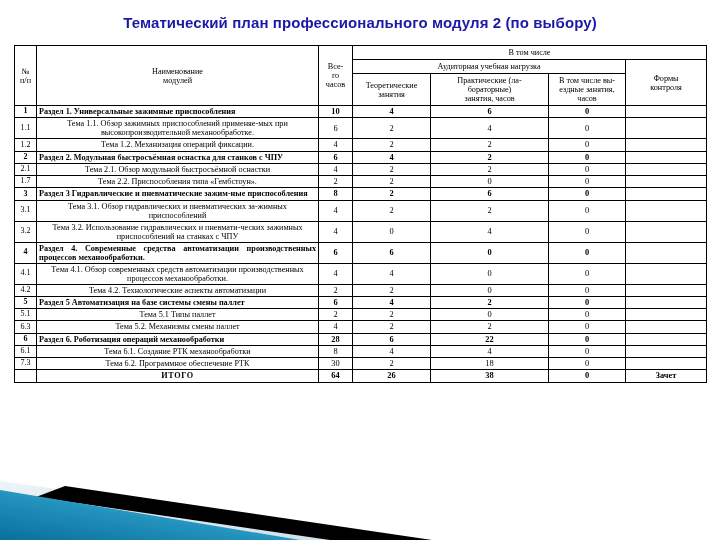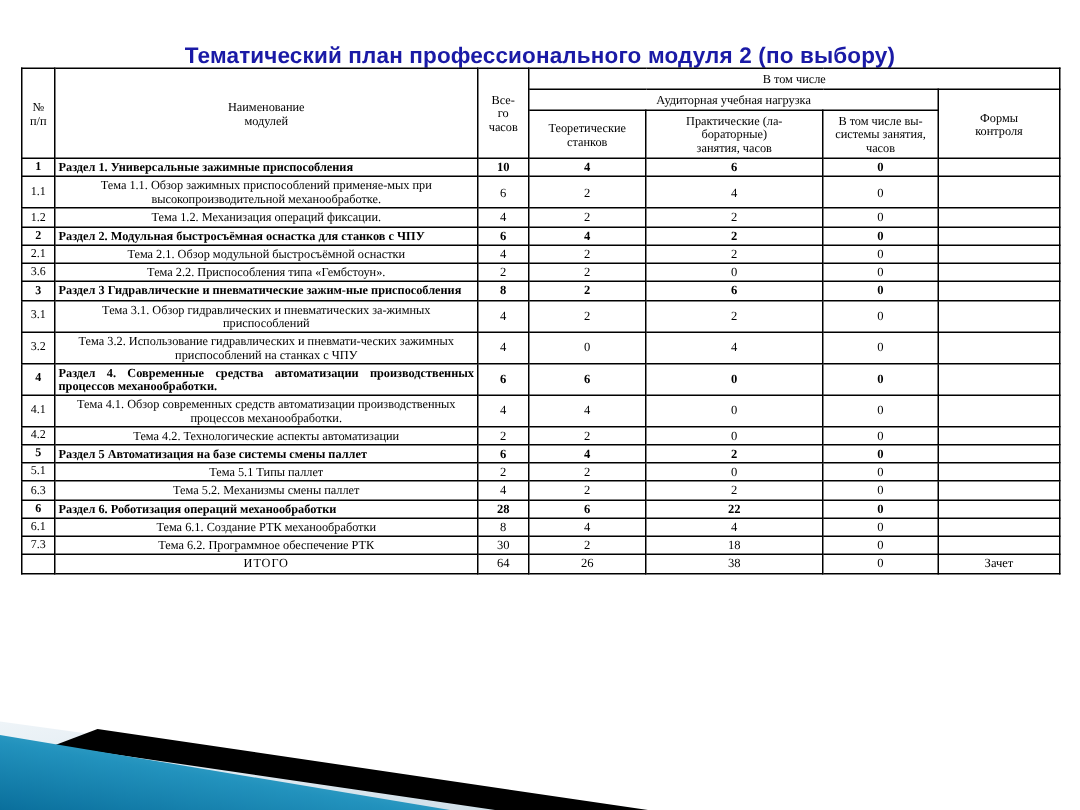--- a/index.html
+++ b/index.html
@@ -8,21 +8,21 @@
     background:#ffffff;
     font-family:"Liberation Serif", serif;
     overflow:hidden;
     position:relative;
   }
   .slide{position:absolute;inset:0;overflow:hidden;}
 
   
   .slide-title{
     position:absolute;
-    top:29px;left:0;right:0;
+    top:14px;left:0;right:0;
     text-align:center;
     font-family:"Liberation Sans", sans-serif;
     font-weight:bold;
     font-size:15px;
     color:#1a1aa6;
     letter-spacing:.1px;
     white-space:nowrap;
   }
 
   
@@ -58,21 +58,21 @@
   col.c-theory{width:78px;}
   col.c-pract{width:118px;}
   col.c-out{width:77px;}
   col.c-form{width:81px;}
 
   .cell-num{text-align:center;font-size:8px;}
   .cell-name{text-align:center;padding-left:3px;font-size:8.2px;}
   .cell-val{text-align:center;font-size:8.4px;}
   tr.section > td{font-weight:bold;}
   tr.section .cell-name{text-align:justify;text-align-last:left;}
-  tr.total td{font-weight:normal;text-align:center;}
+  tr.total td{font-weight:bold;text-align:center;}
   tr.total .cell-name{text-align:center;letter-spacing:.6px;}
 
   .hdr-top{height:12px;}
   .hdr-mid{height:14px;}
   .hdr-bot{height:30px;}
 
   
   .deco{position:absolute;left:0;bottom:0;width:720px;height:72px;}
   .deco svg{display:block;}
 </style>
@@ -114,30 +114,30 @@
         <tr class="hdr-mid">
           <th colspan="3">Аудиторная учебная нагрузка</th>
           <th rowspan="2">
             <div>Формы</div>
             <div>контроля</div>
           </th>
         </tr>
         <tr class="hdr-bot">
           <th>
             <div>Теоретические</div>
-            <div>станков</div>
+            <div>занятия</div>
           </th>
           <th>
             <div>Практические (ла-</div>
             <div>бораторные)</div>
             <div>занятия, часов</div>
           </th>
           <th>
             <div>В том числе вы-</div>
-            <div>системы занятия,</div>
+            <div>ездные занятия,</div>
             <div>часов</div>
           </th>
         </tr>
       </thead>
       <tbody id="plan-body">
           <tr class="section">
             <td class="cell-num">1</td>
             <td class="cell-name">Раздел 1. Универсальные зажимные приспособления</td>
             <td class="cell-val">10</td>
             <td class="cell-val">4</td>
@@ -175,21 +175,21 @@
           <tr class="">
             <td class="cell-num">2.1</td>
             <td class="cell-name">Тема 2.1. Обзор модульной быстросъёмной оснастки</td>
             <td class="cell-val">4</td>
             <td class="cell-val">2</td>
             <td class="cell-val">2</td>
             <td class="cell-val">0</td>
             <td class="cell-val"></td>
           </tr>
           <tr class="">
-            <td class="cell-num">3.6</td>
+            <td class="cell-num">1.7</td>
             <td class="cell-name">Тема 2.2. Приспособления типа «Гембстоун».</td>
             <td class="cell-val">2</td>
             <td class="cell-val">2</td>
             <td class="cell-val">0</td>
             <td class="cell-val">0</td>
             <td class="cell-val"></td>
           </tr>
           <tr class="section">
             <td class="cell-num">3</td>
             <td class="cell-name">Раздел 3 Гидравлические и пневматические зажим-ные приспособления</td>

